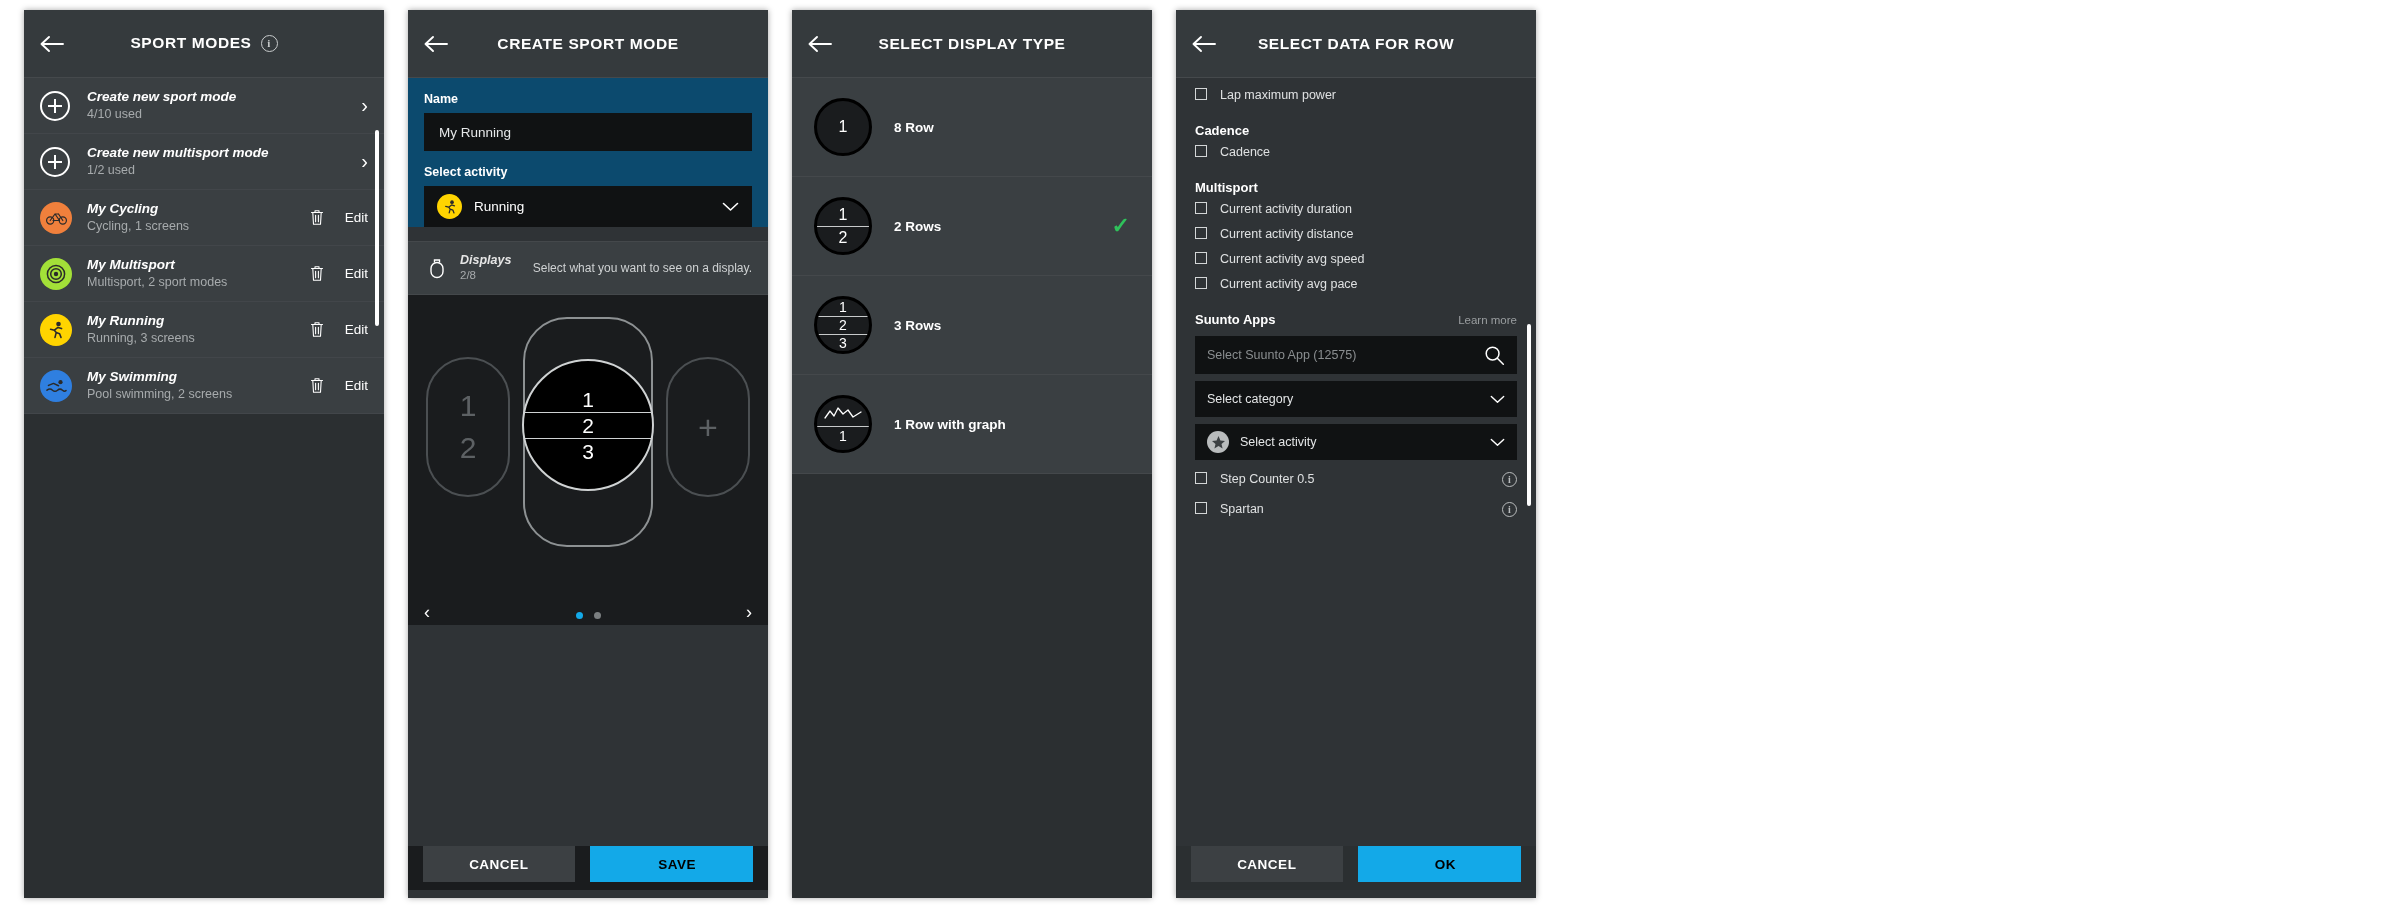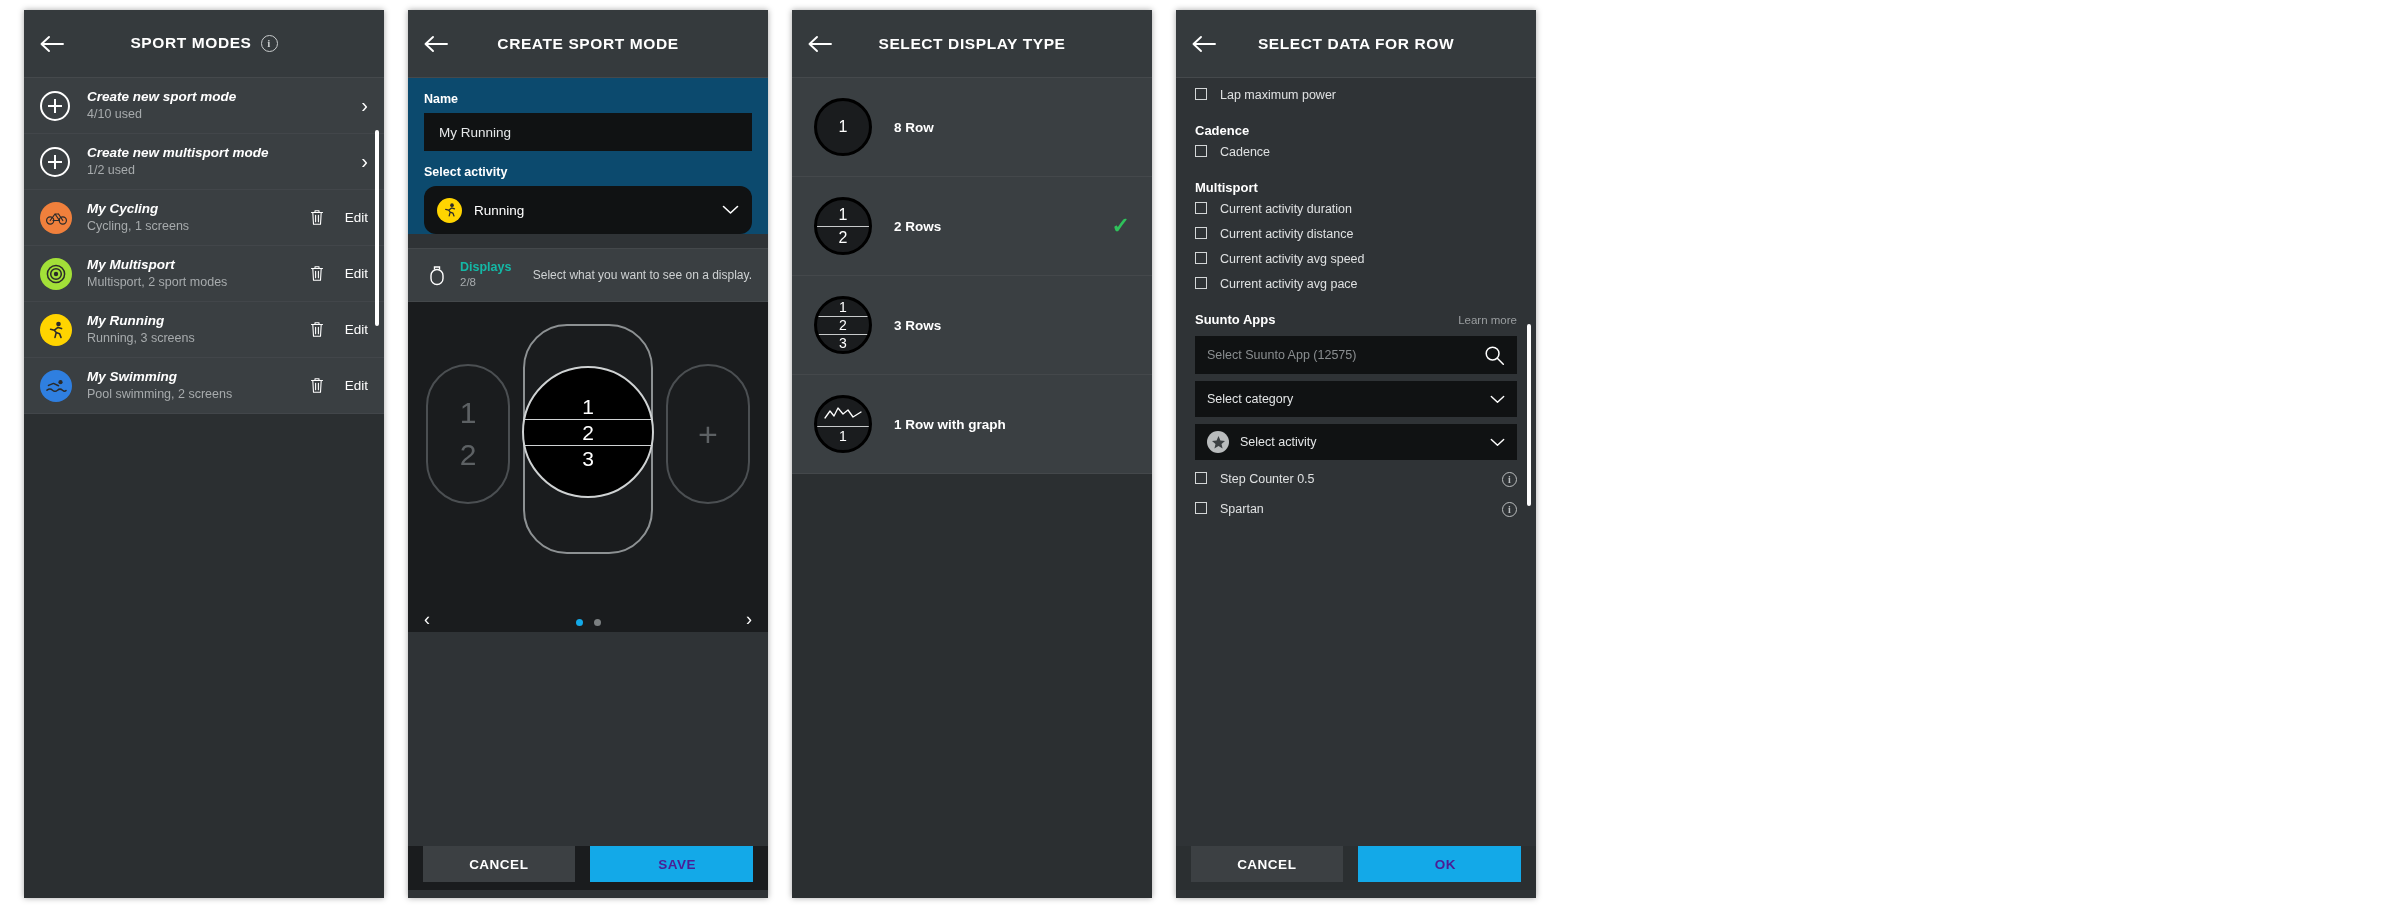--- a/index.html
+++ b/index.html
@@ -123,52 +123,51 @@
     background: #101213;
     height: 38px;
     display: flex; align-items: center;
     padding: 0 15px;
     color: #e6e8e9;
     font-size: 13.5px;
     cursor: text;
   }
   .fselect {
     background: #101213;
-    height: 48px;
+    height: 41px;
     display: flex; align-items: center;
     padding: 0 13px;
     margin-bottom: 14px;
     cursor: pointer;
-    border-radius: 12px;
   }
   .act-ico { width: 25px; height: 25px; border-radius:50%; background:#ffd400; margin-right: 12px;
              display:flex; align-items:center; justify-content:center; flex:0 0 25px;}
   .fselect .val { color:#ffffff; font-size:13.5px; flex:1 1 auto;}
   .chev-d { color:#ffffff; font-size:16px; line-height:1; }
   .disp-bar {
     display:flex; align-items:center;
     padding: 11px 16px;
     border-top: 1px solid #44484b;
     border-bottom: 1px solid #44484b;
     background: #3a3f42;
   }
   .disp-ico { width:26px; margin-right:10px; display:flex; justify-content:center; }
-  .disp-l1 { font-size:12.5px; font-weight:bold; color:#14b8a6; line-height:15px; }
+  .disp-l1 { font-size:12.5px; font-weight:bold; color:#e5e5e5; line-height:15px;font-style:italic; }
   .disp-l2 { font-size:11.5px; color:#a7abad; line-height:15px; }
   .disp-hint { flex:1 1 auto; text-align:right; font-size:12px; color:#cfd2d3; }
   .watchwrap { position:relative; background:#1a1c1e; height:330px; overflow:hidden; }
   .pager { position:absolute; bottom:6px; left:0; right:0; display:flex; align-items:center; justify-content:center; gap:11px; }
   .pdot { width:7px; height:7px; border-radius:50%; background:#7b7f81; }
   .pdot.on { background:#13a9e8; }
   .parrow { position:absolute; bottom:2px; color:#ffffff; font-size:18px; font-weight:300; }
   .btnbar { position:absolute; bottom:8px; left:0; right:0; display:flex; height:44px; padding:0 15px 8px 15px; gap:15px; background:#1a1c1e; }
   .btn { flex:1 1 0; display:flex; align-items:center; justify-content:center;
          font-size:13.5px; font-weight:bold; letter-spacing:0.5px; cursor:pointer; height:36px; }
   .btn.grey { background:#3c4043; color:#ffffff; }
-  .btn.blue { background:#13a9e8; color:#4c1d95;padding-left:12px; }
+  .btn.blue { background:#13a9e8; color:#000000;padding-left:12px; }
   
   .dtrow { display:flex; align-items:center; height:99px; padding:0 22px;
            border-bottom:1px solid #44484b; background:#3a3f42; cursor:pointer; }
   .dtcirc { width:58px; height:58px; border-radius:50%; background:#1a1c1e;
             border:3.5px solid #000; flex:0 0 58px; margin-right:22px;
             display:flex; flex-direction:column; align-items:center; justify-content:center;
             color:#ffffff; overflow:hidden; position:relative; }
   .dtcirc span { font-size:16px; line-height:1.0; display:block; }
   .dtcirc .div { width:100%; height:1px; background:#c8cacb; margin:3px 0; }
   .dtlabel { font-size:13.5px; font-weight:bold; color:#ffffff; flex:1 1 auto; }

